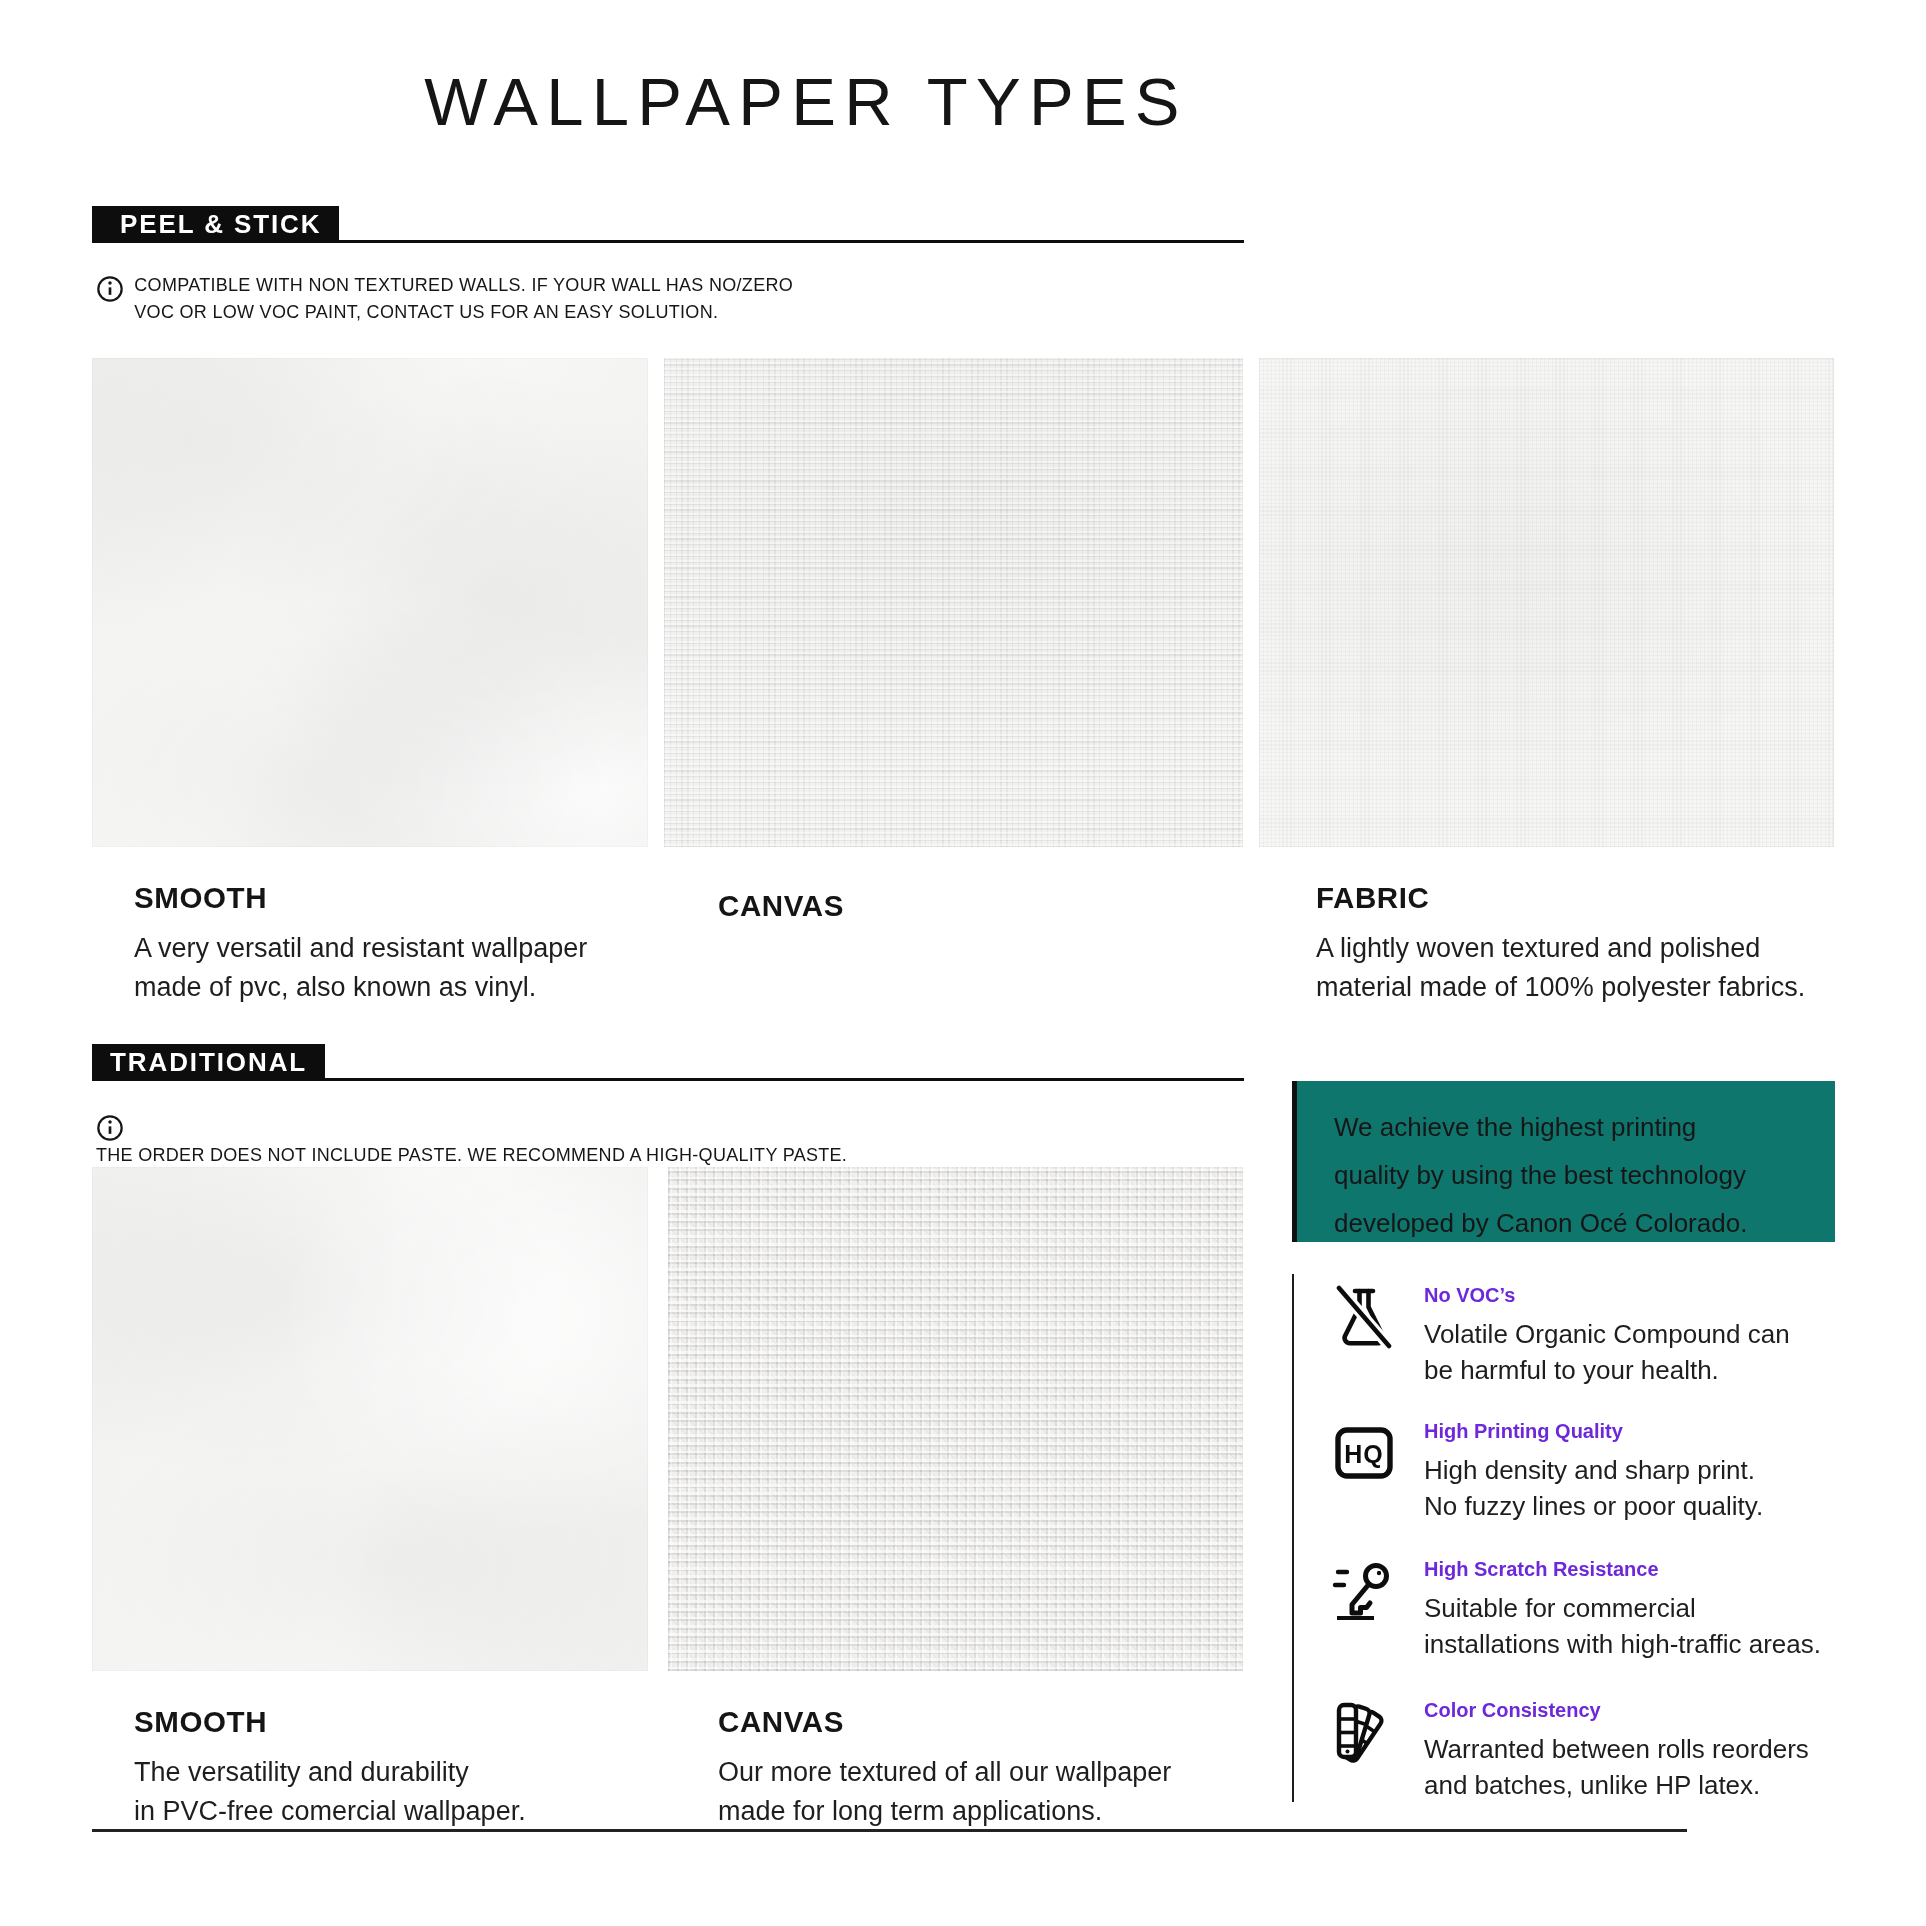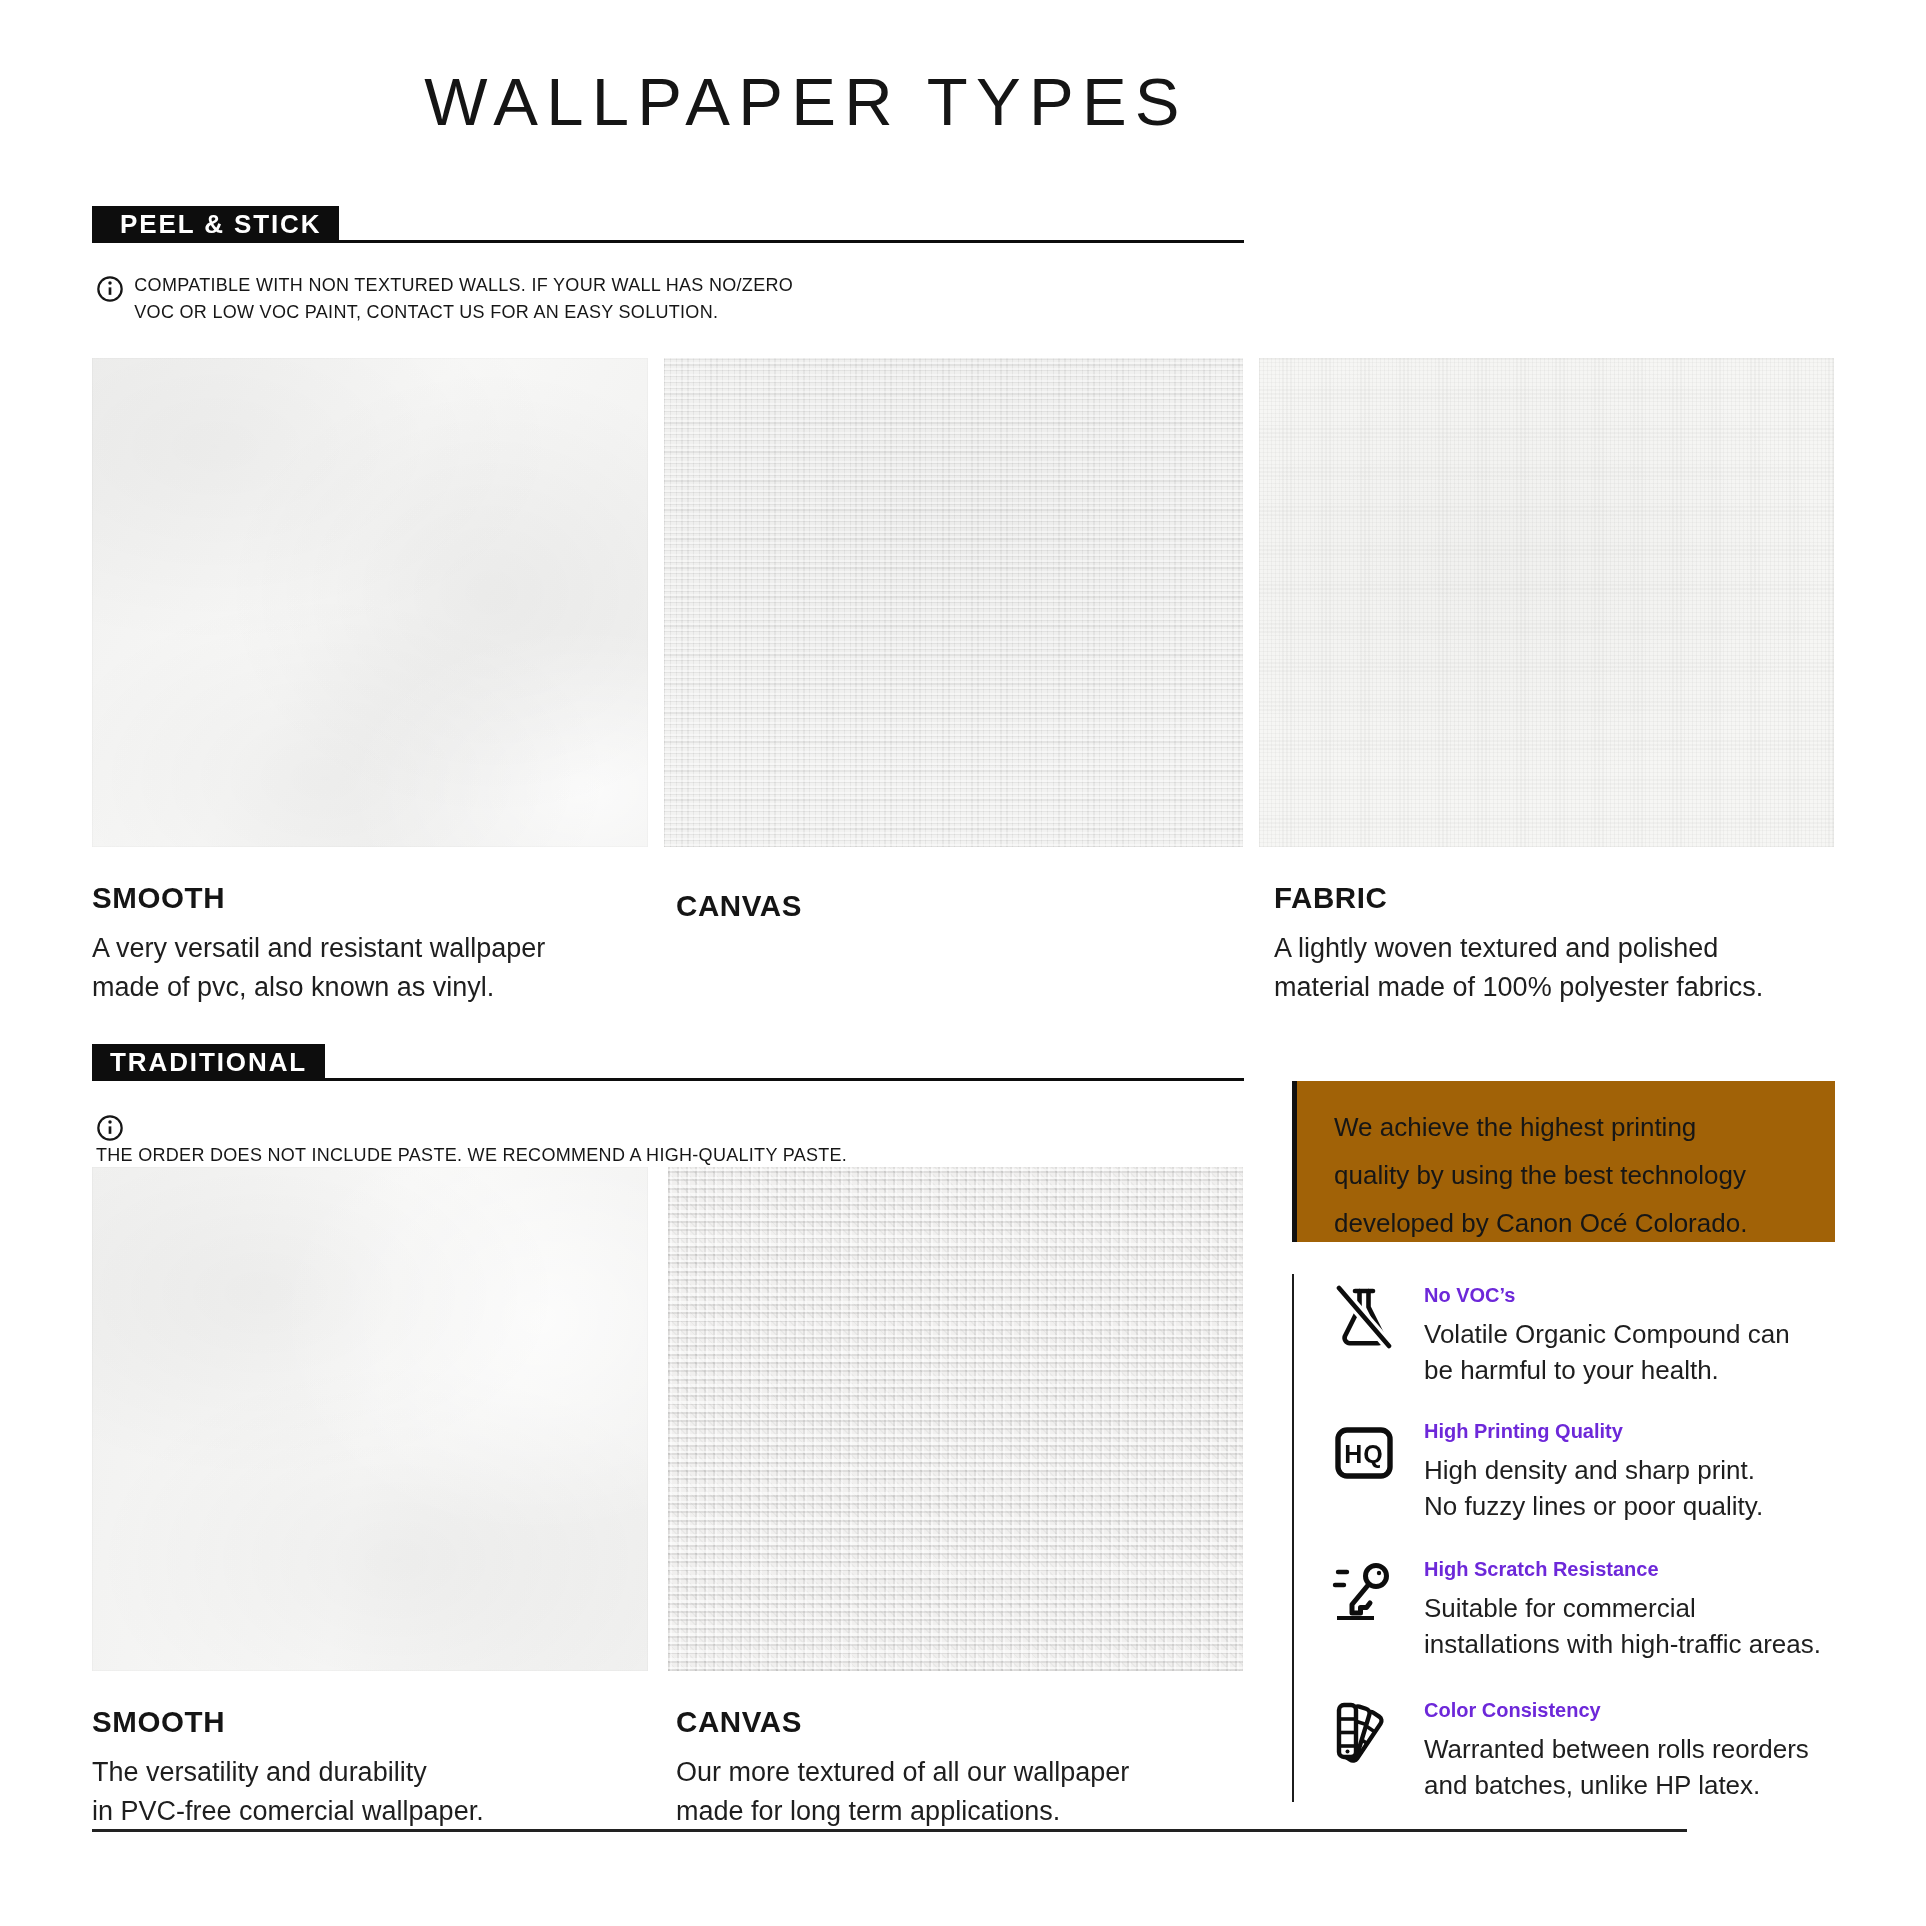--- a/index.html
+++ b/index.html
@@ -85,38 +85,38 @@
       radial-gradient(578px 398px at 42% 42%, rgba(0,0,0,0.022), transparent 60%);
   }
   .tex-canvas-rough {
     background-color: #f0efee;
     background-image:
       repeating-linear-gradient(0deg,  rgba(0,0,0,0.075) 0 1.9px, rgba(255,255,255,0.55) 1.9px 4.5px, transparent 4.5px 8.3px),
       repeating-linear-gradient(90deg, rgba(0,0,0,0.065) 0 1.9px, rgba(255,255,255,0.45) 1.9px 3.9px, transparent 3.9px 9px),
       repeating-linear-gradient(45deg, rgba(0,0,0,0.030) 0 1.3px, transparent 1.3px 6.4px);
   }
 
-  .caption { position: absolute; width: 578px; }
+  .caption { position: absolute; width: 578px; margin-left: 42px; }
   .cap-ps-smooth { left: 92px;  top: 881px; }
   .cap-ps-canvas { left: 676px; top: 889px; }
   .cap-ps-fabric { left: 1274px; top: 881px; }
   .cap-tr-smooth { left: 92px;  top: 1705px; }
   .cap-tr-canvas { left: 676px; top: 1705px; }
   .caption-title {
     font-size: 29.5px; font-weight: 700; letter-spacing: 0.6px;
     color: #151515; margin: 0 0 14px 0;
   }
   .caption-desc {
     font-size: 27px; line-height: 1.43; color: #1e1e1e;
     white-space: pre-line; margin: 0;
   }
 
   .quality-box {
     position: absolute; left: 1292px; top: 1081px; width: 543px; height: 161px;
-    background: #a16207; border-left: 5.8px solid #111;
+    background: #0f766e; border-left: 5.8px solid #111;
     box-sizing: border-box; padding: 22px 19px 0 37px;
   }
   .quality-text {
     font-size: 26px; line-height: 1.85; color: #161616; white-space: pre-line;
   }
 
   .vrule {
     position: absolute; left: 1292px; top: 1274px; width: 1.9px; height: 528px;
     background: #1c1c1c;
   }

